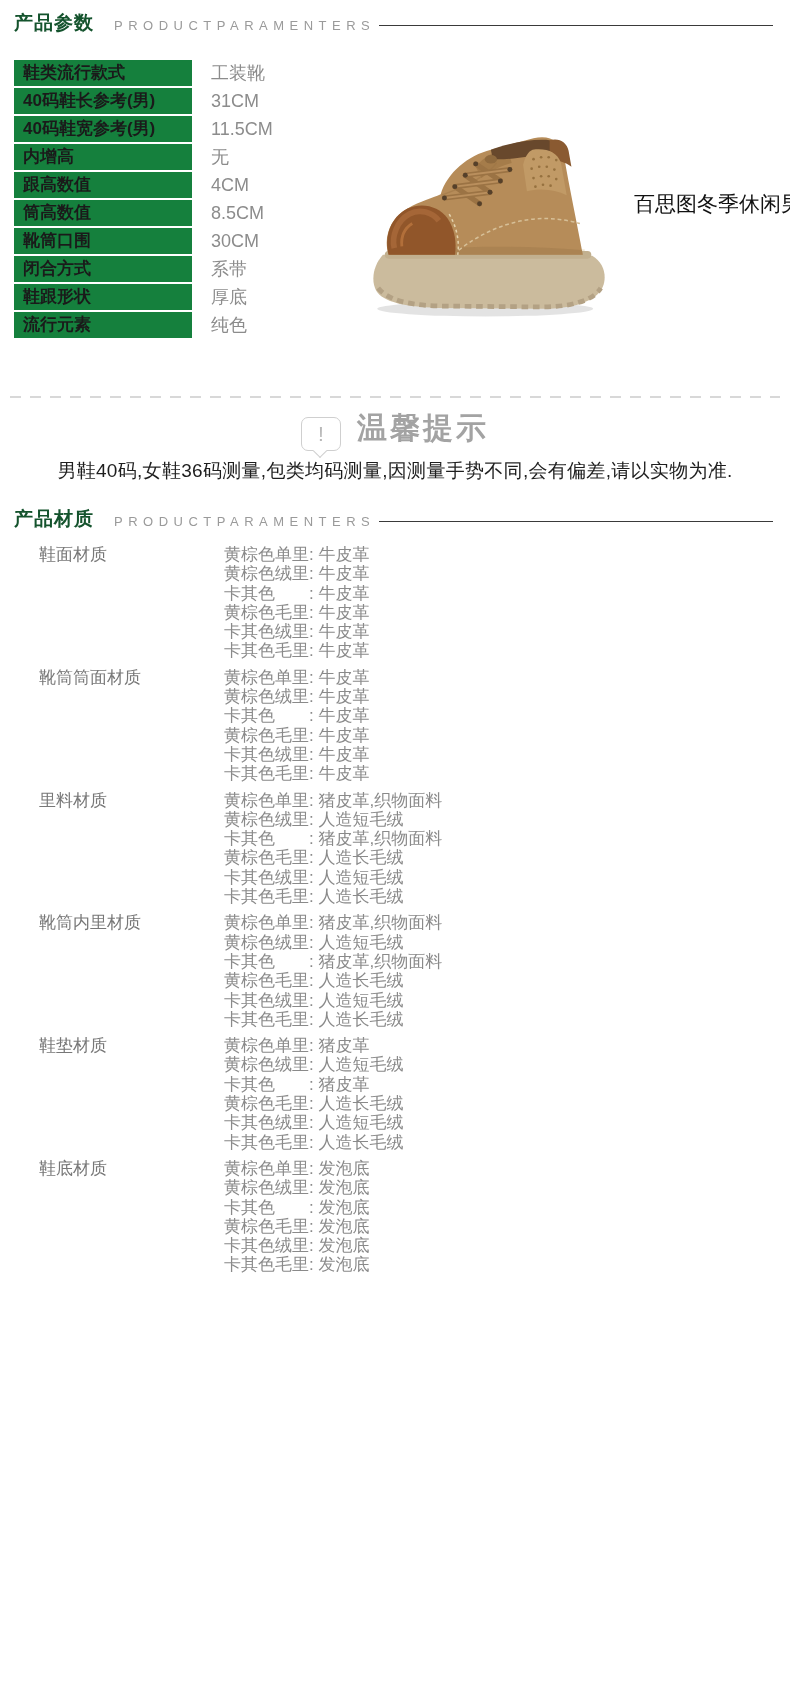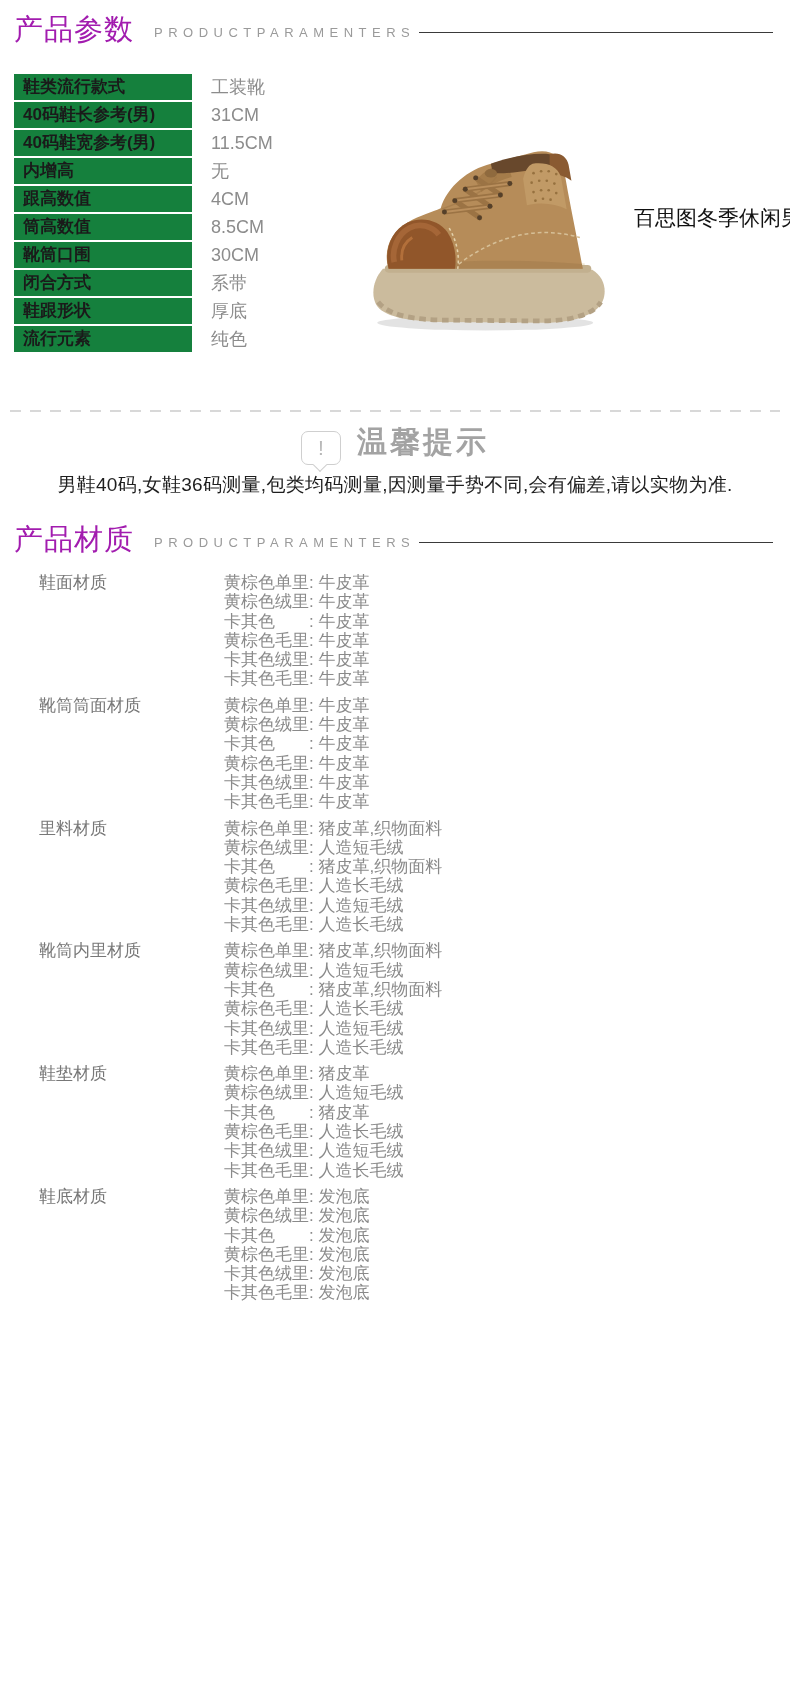--- a/index.html
+++ b/index.html
@@ -2,21 +2,21 @@
 <html><head>
 <meta charset="utf-8">
 <style>
   *{box-sizing:border-box;margin:0;padding:0}
   html,body{background:#fff}
   body{width:790px;font-family:"Liberation Sans","DejaVu Sans",sans-serif;-webkit-font-smoothing:antialiased}
   .page{width:790px;height:1690px;background:#fff;overflow:hidden}
 
   
   .sec-header{display:flex;align-items:center;padding:10px 17px 0 14px}
-  .sec-title{font-size:29px;font-weight:normal;color:#a21caf;letter-spacing:1px;white-space:nowrap}
+  .sec-title{font-size:19px;font-weight:bold;color:#14532d;letter-spacing:1px;white-space:nowrap}
   .sec-sub{font-size:13px;color:#9a9a9a;letter-spacing:5.5px;margin-left:20px;margin-top:5px;white-space:nowrap}
   .sec-line{flex:1;height:1px;background:#3a3a3a;margin-left:4px;margin-top:5px}
 
   
   .params-body{display:flex;padding:0 14px;margin-top:24px}
   .params-table{width:330px;flex:none}
   .param-row{display:flex;align-items:center;margin-bottom:2px}
   .param-label{width:178px;height:26px;line-height:26px;background:#15803d;font-size:17px;font-weight:bold;color:#1a1a1a;padding-left:9px;white-space:nowrap}
   .param-value{font-size:18px;color:#8c8c8c;margin-left:19px;white-space:nowrap}
   .figure-col{flex:1;display:flex;flex-direction:row;align-items:center;padding-right:36px}

